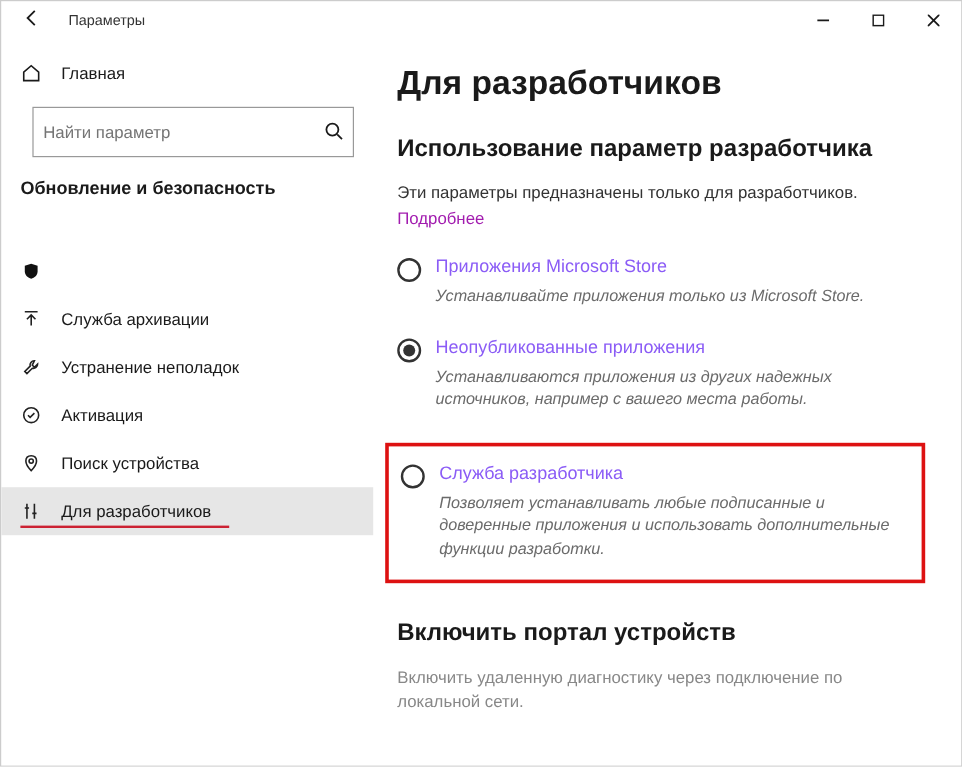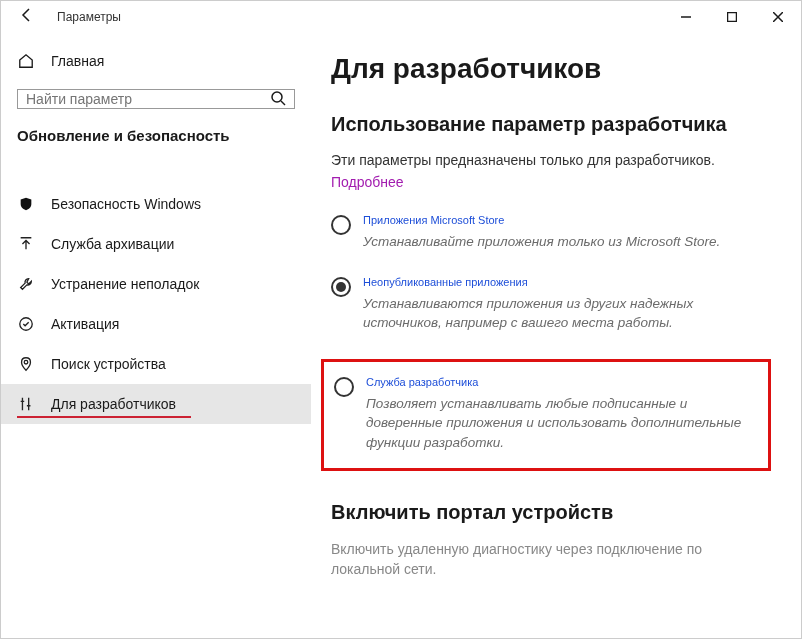--- a/index.html
+++ b/index.html
@@ -27,23 +27,23 @@
   .sidebar {
     width: 310px; padding: 10px 0 0 0;
     display:flex; flex-direction:column;
   }
   .home-row {
     display:flex; align-items:center; gap: 16px;
     padding: 10px 16px; cursor:pointer;
   }
   .home-row .icon { width:18px; display:flex; justify-content:center; }
   .search-box {
-    margin: 10px 16px 18px 16px;
+    margin: 10px 16px 18px 26px;
     border: 1px solid #999;
-    height: 20px;
+    height: 42px;
     display:flex; align-items:center; padding: 0 8px;
   }
   .search-box input {
     flex:1; border:none; outline:none; font-size:14px; color:#555; background:transparent;
   }
   .section-header {
     font-weight:600; font-size:15px; padding: 0 16px 12px 16px;
   }
   .nav { display:flex; flex-direction:column; margin-top:28px;}
   .nav-item {
@@ -68,21 +68,21 @@
   .radio-group { display:flex; flex-direction:column; gap:20px; }
   .radio-item { display:flex; gap:12px; padding:2px 0; }
   .radio-outer {
     width:20px; height:20px; border:2px solid #333; border-radius:50%;
     flex-shrink:0; display:flex; align-items:center; justify-content:center;
     margin-top:1px;
   }
   .radio-outer.checked::after {
     content:""; width:10px; height:10px; background:#333; border-radius:50%;
   }
-  .radio-text .label { font-size:11px; color:#1d4ed8; margin-bottom:6px; }
+  .radio-text .label { font-size:15px; color:#8b5cf6; margin-bottom:6px; }
   .radio-text .sub { font-size:13.5px; color:#6b6b6b; line-height:1.45;font-style:italic; }
   .highlight-box {
     border: 3px solid #d11; padding: 12px 10px 14px 10px; margin: 4px 0 4px -10px;
   }
   .portal-desc { color:#888; font-size:14px; margin-bottom:14px; line-height:1.4;}
   .toggle-row { display:flex; align-items:center; gap:12px; }
   .toggle {
     width:44px; height:20px; border:1px solid #888; border-radius:10px;
     position:relative; background:#fff;
   }
@@ -146,21 +146,20 @@
 
       <div class="section-header">Обновление и безопасность</div>
 
       <div class="nav">
         <div class="nav-item">
           <span class="icon">
             <svg viewBox="0 0 18 18" width="16" height="16">
                 <path d="M9 2 L15 4 V9 C15 13 12 15 9 16 C6 15 3 13 3 9 V4 Z" fill="#111" stroke="none"></path>
               </svg>
           </span>
-          <span>Безопасность Windows</span>
         </div>
         <div class="nav-item">
           <span class="icon">
             <svg viewBox="0 0 18 18" width="16" height="16">
                 <path d="M9 15 V5 M5 9 L9 5 L13 9 M3 2 H15"></path>
               </svg>
           </span>
           <span>Служба архивации</span>
         </div>
         <div class="nav-item">

